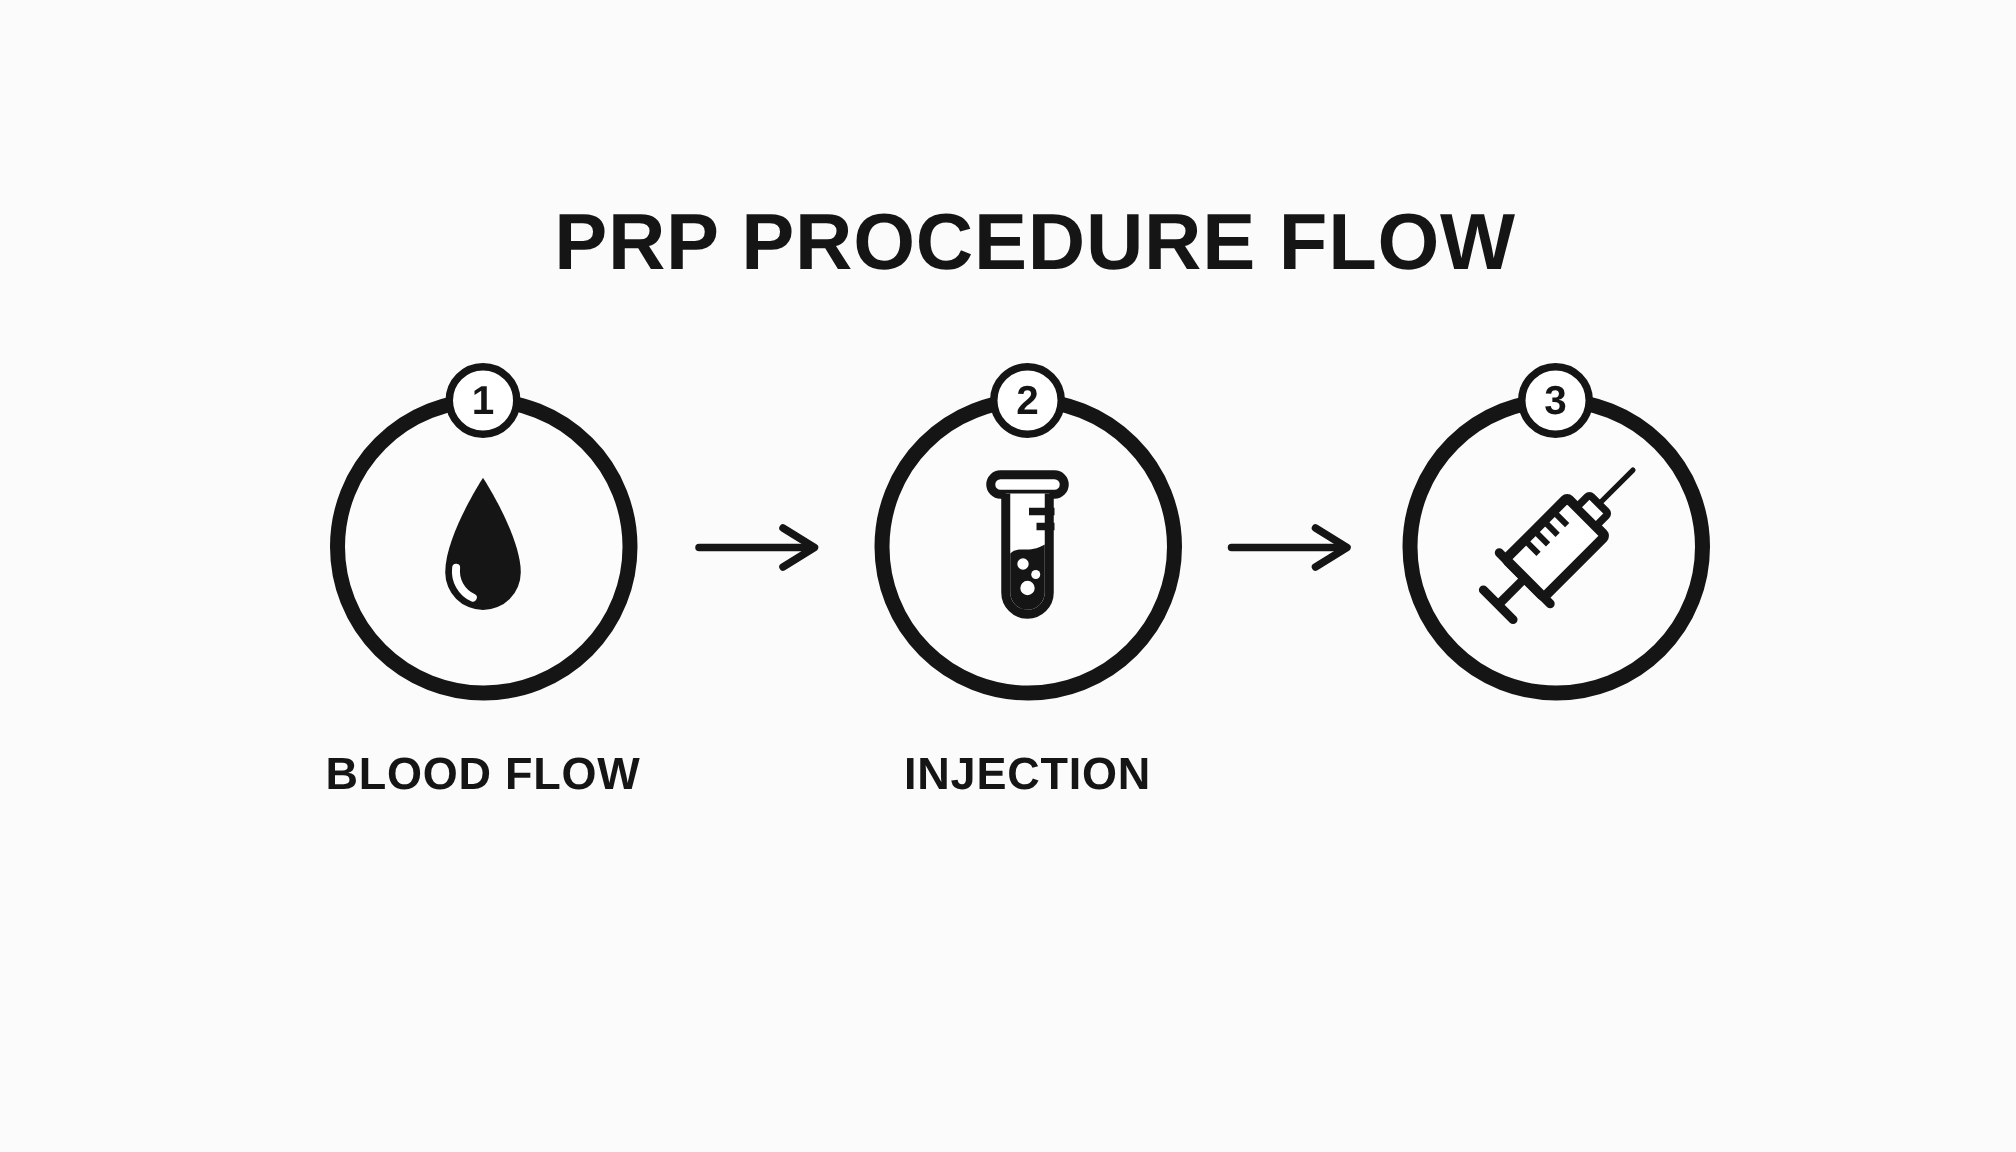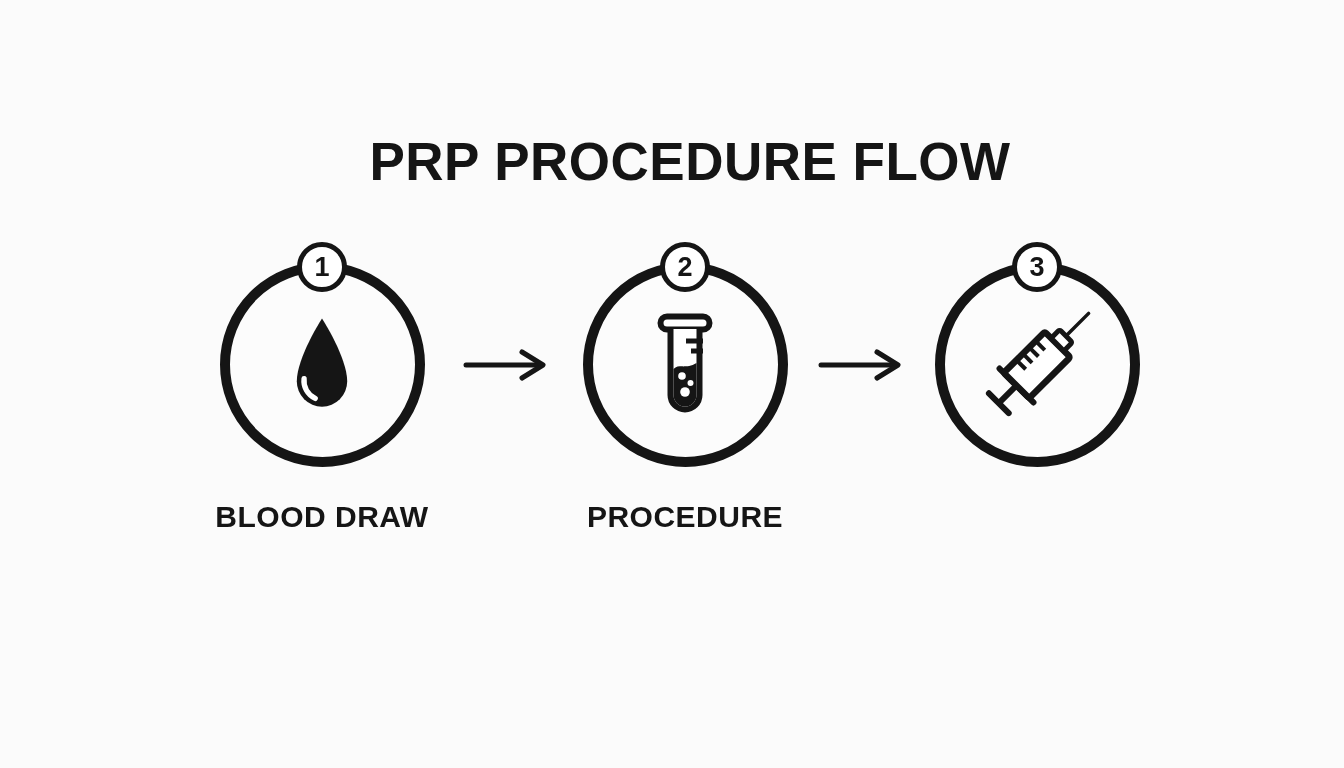--- a/index.html
+++ b/index.html
@@ -95,21 +95,21 @@
   <div class="step step-1">
     <div class="badge">
       <span class="badge-number">1</span>
     </div>
     <div class="circle">
       <svg width="62" height="100" viewBox="0 0 64 100">
         <path d="M32 2 C32 2 6 42 6 67 A26 26 0 0 0 58 67 C58 42 32 2 32 2 Z" fill="#151515"></path>
         <path d="M13.5 64 A20 20 0 0 0 25 84.5" fill="none" stroke="#ffffff" stroke-width="5.5" stroke-linecap="round"></path>
       </svg>
     </div>
-    <div class="step-label">BLOOD DRAW</div>
+    <div class="step-label">BLOOD FLOW</div>
   </div>
 
   <svg class="arrow arrow-1" viewBox="0 0 88 40">
     <line x1="3" y1="20" x2="77" y2="20" stroke="#151515" stroke-width="5" stroke-linecap="round"></line>
     <polyline points="59,7 80,20 59,33" fill="none" stroke="#151515" stroke-width="5" stroke-linecap="round" stroke-linejoin="round"></polyline>
   </svg>
 
   <div class="step step-2">
     <div class="badge">
       <span class="badge-number">2</span>
@@ -119,21 +119,21 @@
         <rect x="3.5" y="3.5" width="49" height="13" rx="6.5" fill="#ffffff" stroke="#151515" stroke-width="6"></rect>
         <path d="M13.5 16 L13.5 82 A14.5 14.5 0 0 0 42.5 82 L42.5 16" fill="#ffffff" stroke="#151515" stroke-width="6"></path>
         <path d="M16.5 56 C22 50.5 29 56.5 39.5 50 L39.5 82 A11.5 11.5 0 0 1 16.5 82 Z" fill="#151515"></path>
         <circle cx="25" cy="63" r="3.8" fill="#ffffff"></circle>
         <circle cx="33.5" cy="70" r="3" fill="#ffffff"></circle>
         <circle cx="28" cy="79" r="4.8" fill="#ffffff"></circle>
         <line x1="29" y1="28" x2="46" y2="28" stroke="#151515" stroke-width="5"></line>
         <line x1="34" y1="38" x2="46" y2="38" stroke="#151515" stroke-width="5"></line>
       </svg>
     </div>
-    <div class="step-label">PROCEDURE</div>
+    <div class="step-label">INJECTION</div>
   </div>
 
   <svg class="arrow arrow-2" viewBox="0 0 88 40">
     <line x1="3" y1="20" x2="77" y2="20" stroke="#151515" stroke-width="5" stroke-linecap="round"></line>
     <polyline points="59,7 80,20 59,33" fill="none" stroke="#151515" stroke-width="5" stroke-linecap="round" stroke-linejoin="round"></polyline>
   </svg>
 
   <div class="step step-3">
     <div class="badge">
       <span class="badge-number">3</span>

